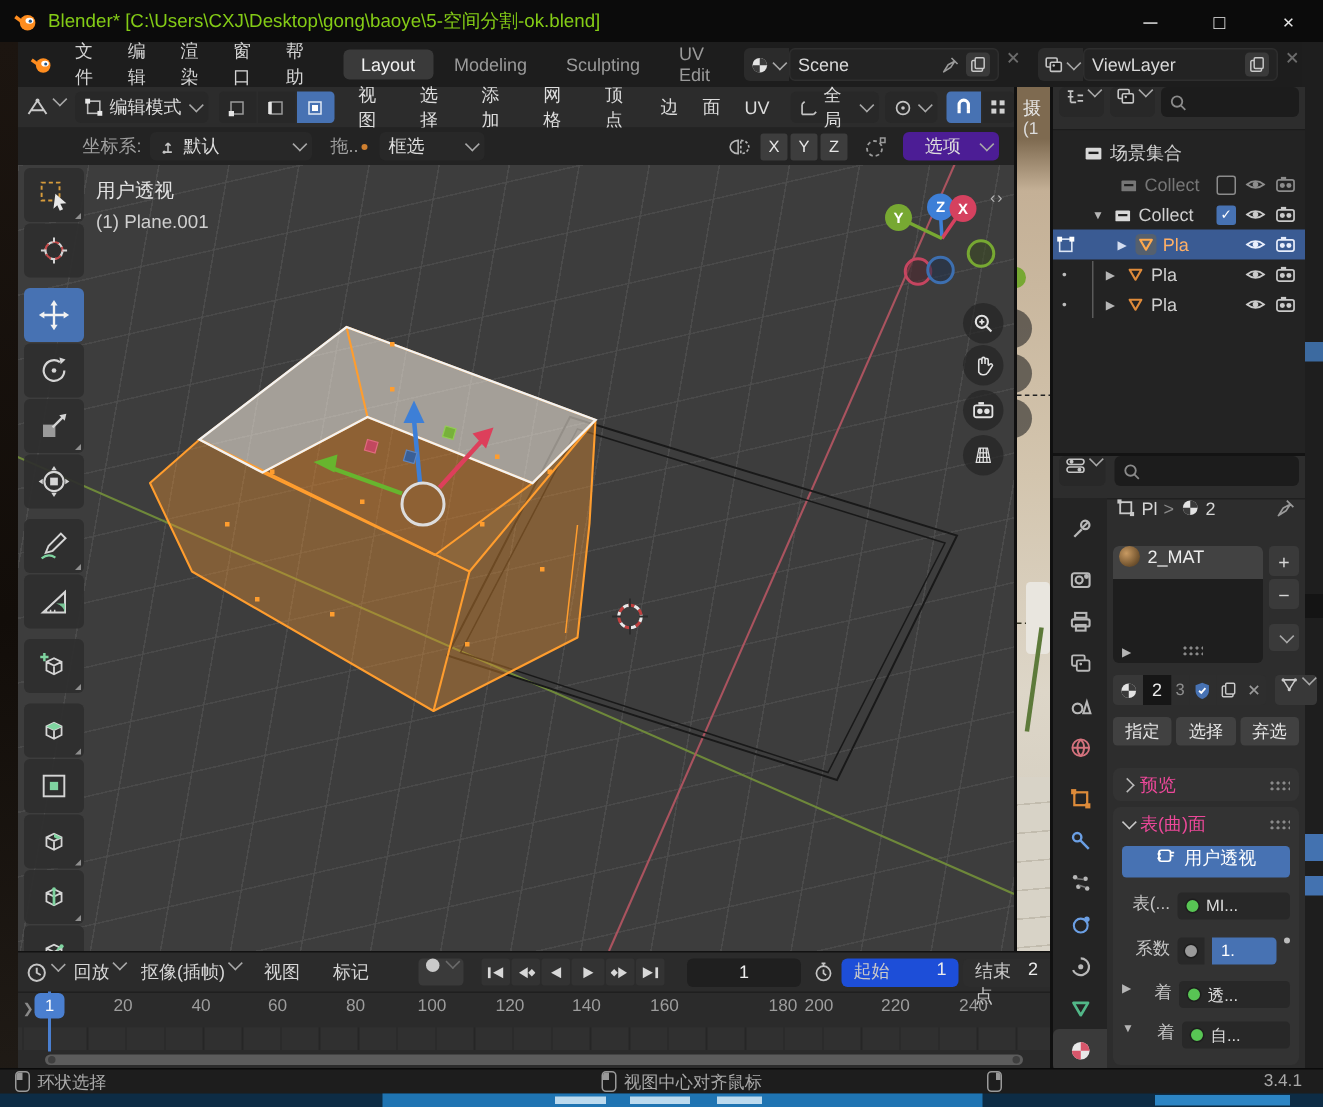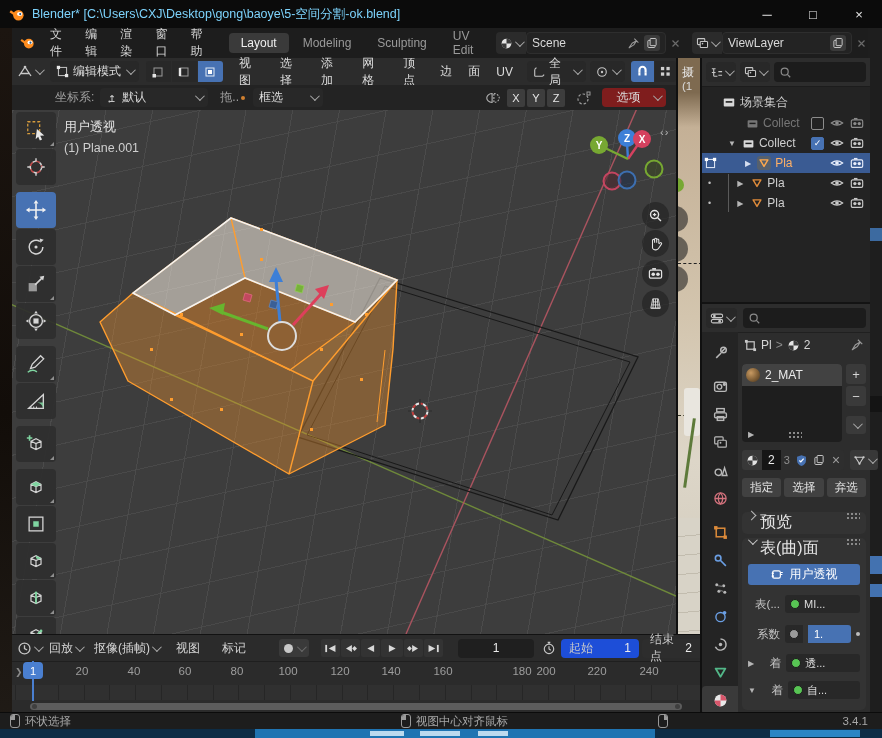--- a/index.html
+++ b/index.html
@@ -1,27 +1,27 @@
 <!DOCTYPE html>
 <html><head>
 <meta charset="utf-8">
 <style>
   html,body{margin:0;padding:0;background:#000}
   .screen{position:relative;width:882px;height:738px;overflow:hidden;background:#1c1c1c;
           font-family:"Liberation Sans","DejaVu Sans",sans-serif;font-size:12px;color:#d6d6d6;
           -webkit-font-smoothing:antialiased}
   .abs{position:absolute}
-  .row{display:flex;align-items:center}
+  .row{display:flex;align-items:flex-start}
   .chevd{width:6px;height:6px;border-right:1.4px solid #a9a9a9;border-bottom:1.4px solid #a9a9a9;
          transform:rotate(45deg) translateY(-2px);display:inline-block;flex:0 0 auto}
   .chevr{width:6px;height:6px;border-right:1.4px solid #b9b9b9;border-bottom:1.4px solid #b9b9b9;
          transform:rotate(-45deg);display:inline-block}
   
   .titlebar{left:0;top:0;width:882px;height:28px;background:#0b0b0b;display:flex;align-items:center;border-bottom:1px solid #000}
-  .wtitle{color:#7dd3fc;font-size:12.5px;margin-left:7px}
+  .wtitle{color:#84cc16;font-size:12.5px;margin-left:7px}
   .wbtn{width:46px;height:28px;display:flex;align-items:center;justify-content:center;color:#e8e8e8;font-size:13px}
   
   .topbar{left:12px;top:28px;width:856px;height:30px;background:#1d1d1d;display:flex;align-items:center;border-bottom:1px solid #141414}
   .menu-item{padding:0 11px;color:#d4d4d4;font-size:12px}
   .wtab{padding:3px 12px;margin:0 1px;border-radius:4px;color:#9a9a9a;font-size:12px}
   .wtab.active{background:#3a3a3a;color:#f0f0f0}
   .idfield{background:#232323;border:1px solid #2e2e2e;border-radius:4px;height:20px;display:flex;align-items:center;color:#d9d9d9}
   .idbtn{background:#2b2b2b;border-radius:4px 0 0 4px;height:22px;display:flex;align-items:center;padding:0 4px;gap:2px}
   
   .vph{left:12px;top:58px;width:664px;height:27px;background:#2c2c2c;display:flex;align-items:center;border-bottom:1px solid #202020}
@@ -53,21 +53,21 @@
   .ol-row{position:absolute;left:0;width:168px;height:20px;display:flex;align-items:center;font-size:12px;color:#cfcfcf}
   .ol-row.sel{background:#3a5b93;color:#ffffff}
   .ol-muted{color:#767676}
   .ol-label{margin-left:4px;flex:1 1 auto}
   .cbox{width:11px;height:11px;border:1px solid #8c8c8c;border-radius:2px;margin-right:6px;display:flex;align-items:center;justify-content:center}
   .cbox.on{background:#4772b3;border-color:#4772b3;color:#fff;font-size:9px;line-height:9px}
   .props{position:absolute;left:0;top:244px;width:168px;height:410px;background:#2d2d2d;border-top:2px solid #131313}
   .ptab{position:absolute;left:0;width:36px;height:28px;display:flex;align-items:center;justify-content:center}
   .ptab.on{background:#3a3a3a;border-radius:4px 0 0 4px}
   .panelbox{background:#333333;border-radius:5px;position:absolute;left:38px;width:126px}
-  .phead{height:22px;display:flex;padding:0 6px;color:#e5e5e5;font-size:16px;gap:5px}
+  .phead{height:22px;display:flex;align-items:center;padding:0 6px;color:#ec4899;font-size:12px;gap:5px}
   .grip{width:14px;height:7px;background-image:radial-gradient(#8a8a8a 0.9px,transparent 1.2px);background-size:4px 4px;margin-left:auto}
   .pbtn{background:#414141;border-radius:3px;height:19px;display:flex;align-items:center;justify-content:center;color:#e6e6e6;font-size:11.5px}
   .vbtn{background:#282828;border-radius:3px;height:18px;display:flex;align-items:center;color:#dcdcdc;font-size:11px;padding:0 5px;gap:4px}
   .gdot{width:8px;height:8px;border-radius:50%;background:#58c554;border:1px solid #1d1d1d}
   .plabel{color:#c6c6c6;font-size:11.5px}
   
   .tline{left:12px;top:634px;width:688px;height:78px;background:#2b2b2b;border-top:1px solid #121212}
   .thead{height:26px;display:flex;align-items:center;border-bottom:1px solid #1f1f1f}
   .tp{width:19px;height:18px;background:#333;display:flex;align-items:center;justify-content:center;margin-right:1px;border-radius:2px}
   .tpi{width:13px;height:9px;fill:#d8d8d8}
@@ -363,21 +363,21 @@
     </span>
     <div class="axbtn" style="margin-left:6px">X</div>
     <div class="axbtn">Y</div>
     <div class="axbtn">Z</div>
     <span class="icw" style="margin-left:9px">
       <svg width="16" height="16" viewBox="0 0 16 16">
           <circle cx="7" cy="9" r="5" fill="none" stroke="#9a9a9a" stroke-width="1.2" stroke-dasharray="2.5 2"></circle>
           <rect x="11" y="2" width="3" height="3" fill="none" stroke="#9a9a9a"></rect>
         </svg>
     </span>
-    <div class="dd" style="margin:0 10px 0 10px;width:52px;height:19px;background:#7f1d1d">
+    <div class="dd" style="margin:0 10px 0 10px;width:52px;height:19px;background:#4c1d95">
       <span style="flex:1;text-align:center">选项</span>
         <span class="chevd"></span>
     </div>
   </div>
 
   <div class="viewport abs">
 
     <svg class="abs" style="left:0;top:0" width="664" height="524" viewBox="0 0 664 524">
 
       <g>

